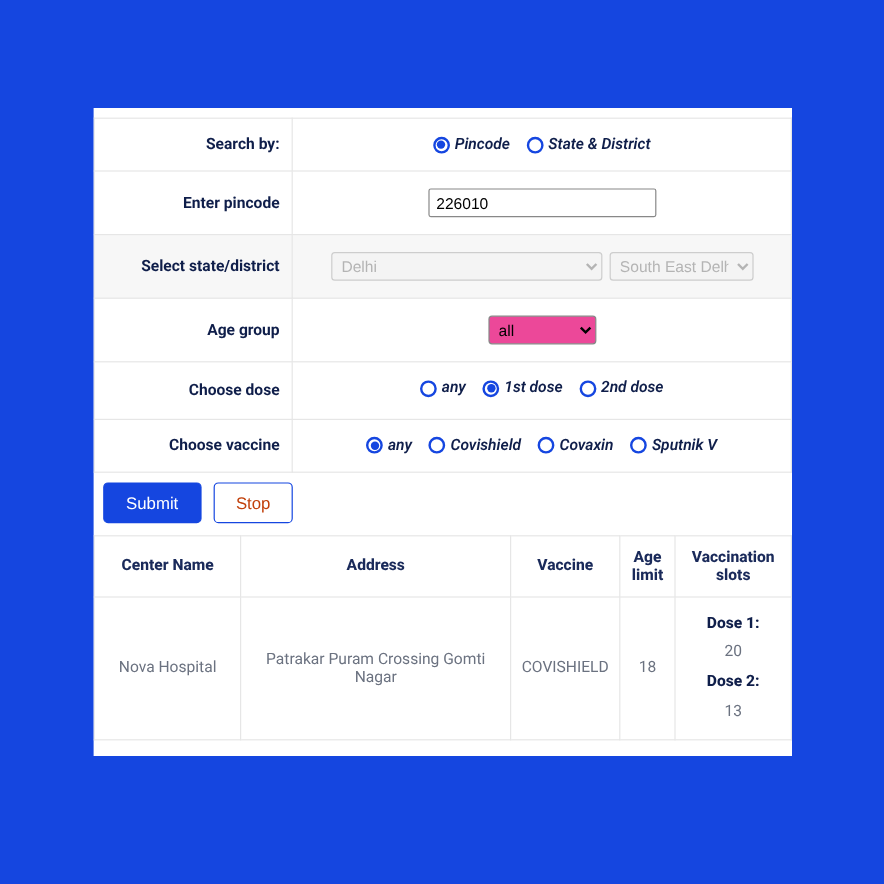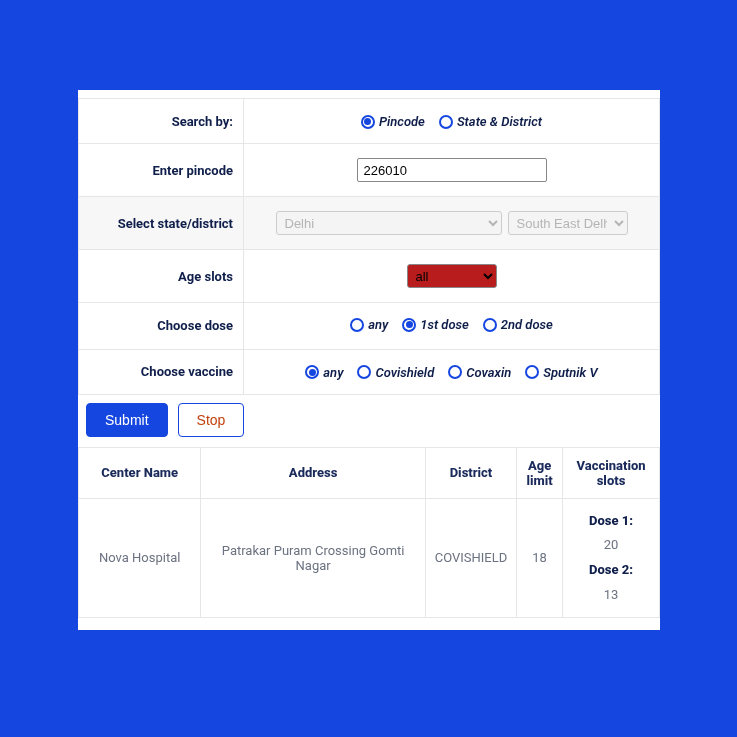--- a/index.html
+++ b/index.html
@@ -50,21 +50,21 @@
   input.pincode {
     width: 190px; height: 24px; font-size: 13px; padding: 2px 6px;
     border: 1px solid #888; border-radius: 2px; background: #fff;
   }
   select.state, select.district {
     font-size: 13px; height: 24px; border: 1px solid #bbb; border-radius: 3px;
     background: #f3f3f3; color: #999; padding: 0 4px;
   }
   select.state { width: 226px; }
   select.district { width: 120px; margin-left: 6px;}
-  select.age { width: 90px; height: 24px; font-size: 13px; border: 1px solid #888; border-radius: 3px; background: #b91c1c; padding: 0 4px;}
+  select.age { width: 90px; height: 24px; font-size: 13px; border: 1px solid #888; border-radius: 3px; background: #ec4899; padding: 0 4px;}
   .disabled-row td { background: #f7f7f7; }
   .btnrow { padding: 8px 8px 10px 8px; display: flex; gap: 10px; }
   .btn {
     height: 34px; padding: 0 18px; font-size: 14px; border-radius: 4px; cursor: pointer;
     font-weight: 500;
   }
   .btn.primary { background: #1546e0; color: #fff; border: 1px solid #1546e0; }
   .btn.secondary { background: #fff; color: #c2410c; border: 1.5px solid #1546e0; }
   table.results {
     width: 100%; border-collapse: collapse; font-size: 13px;
@@ -110,21 +110,21 @@
       <td class="left">Select state/district</td>
       <td class="right">
         <select class="state" disabled="">
           <option>Delhi</option>
         </select><select class="district" disabled="">
           <option>South East Delhi</option>
         </select>
       </td>
     </tr>
     <tr>
-      <td class="left">Age slots</td>
+      <td class="left">Age group</td>
       <td class="right">
         <select class="age">
           <option>all</option>
         </select>
       </td>
     </tr>
     <tr>
       <td class="left">Choose dose</td>
       <td class="right">
         <div class="radio-row">
@@ -172,21 +172,21 @@
   <div class="btnrow">
     <button class="btn primary">Submit</button>
     <button class="btn secondary">Stop</button>
   </div>
 
   <table class="results">
     <thead>
       <tr>
         <th style="width:120px">Center Name</th>
         <th style="width:220px">Address</th>
-        <th style="width:70px">District</th>
+        <th style="width:70px">Vaccine</th>
         <th style="width:45px">Age limit</th>
         <th style="width:95px">Vaccination slots</th>
       </tr>
     </thead>
     <tbody>
       <tr>
         <td>Nova Hospital</td>
         <td>Patrakar Puram Crossing Gomti Nagar</td>
         <td>COVISHIELD</td>
         <td>18</td>

